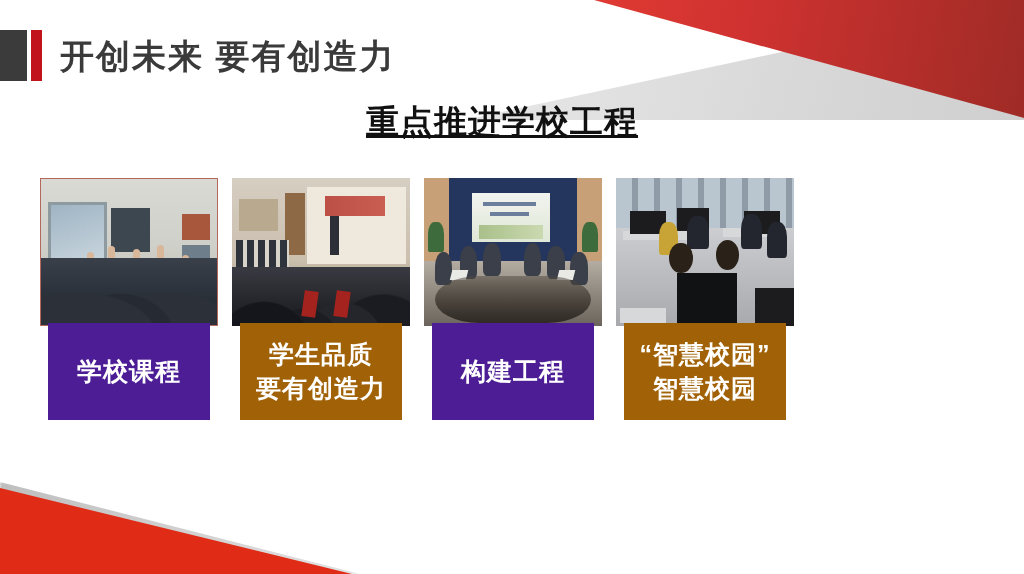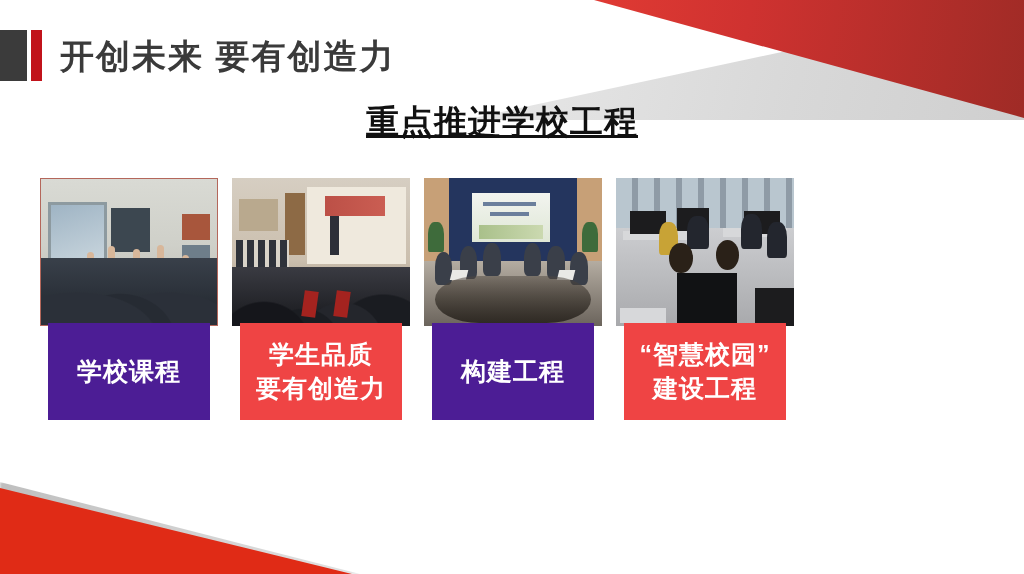--- a/index.html
+++ b/index.html
@@ -135,21 +135,21 @@
     align-items: center;
     justify-content: center;
     color: #ffffff;
     font-size: 25px;
     font-weight: bold;
     line-height: 1.33;
     letter-spacing: 1px;
     text-align: center;
   }
   .card-caption.gray { background: #4c1d95; }
-  .card-caption.red  { background: #ef4444; text-align: right; }
+  .card-caption.red  { background: #a16207; text-align: right; }
   .cap-line { display: block; }
 
   
   .scene { position: absolute; inset: 0; }
 
   
   .s1 { background: linear-gradient(#d9dad4 0%, #cfd0c9 45%, #b9b6ae 100%); }
   .s1 .win { position:absolute; left:4%; top:16%; width:30%; height:44%;
              background: linear-gradient(160deg,#9fb4c4,#cdd9e0); border:3px solid #8d9aa0; }
   .s1 .board { position:absolute; left:40%; top:20%; width:22%; height:30%;
@@ -333,19 +333,19 @@
           <div class="stud" style="right:4%;top:30%;width:11%;height:24%"></div>
           <div class="head" style="left:30%;top:44%;width:13%;height:20%"></div>
           <div class="head" style="left:56%;top:42%;width:13%;height:20%"></div>
           <div class="bigmon"></div>
           <div class="mon" style="right:0;bottom:0;width:22%;height:26%"></div>
           <div class="desk" style="left:2%;bottom:2%;width:26%;height:10%"></div>
         </div>
       </div>
       <div class="card-caption red">
         <span class="cap-line">“智慧校园”</span>
-        <span class="cap-line">建设工程</span>
+        <span class="cap-line">智慧校园</span>
       </div>
     </div>
 
 
   </div>
 </div>
 
 </body></html>

